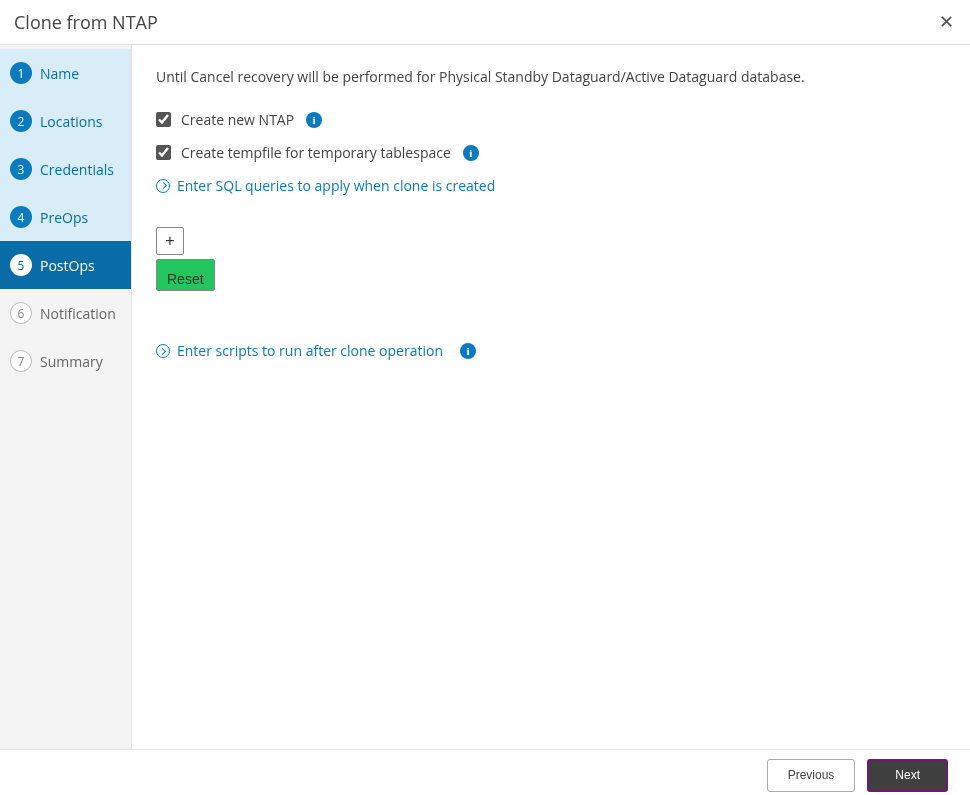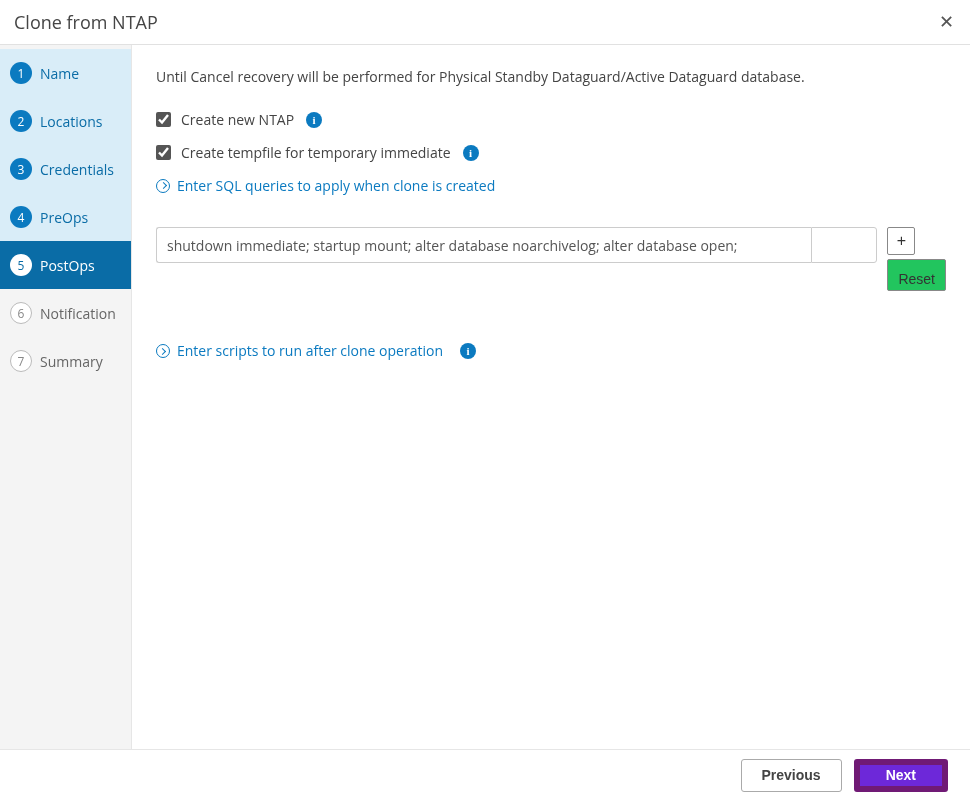--- a/index.html
+++ b/index.html
@@ -206,33 +206,32 @@
     justify-content: flex-end;
     align-items: center;
     gap: 12px;
     padding: 12px 22px;
     border-top: 1px solid #e6e6e6;
     height: 51px;
   }
   .btn {
     height: 33px;
     padding: 0 20px;
-    font-size: 14px;
+    font-size: 12px;
     border-radius: 3px;
     cursor: pointer;
-    font-weight: bold;
   }
   .btn-secondary {
     background: #fff;
     border: 1px solid #aaa;
     color: #444;
   }
   .btn-primary {
-    background: #6d28d9;
-    border: 6px solid #701a75;
+    background: #404040;
+    border: 2px solid #701a75;
     color: #fff;
     padding: 0 26px;
   }
 </style>
 </head>
 <body>
 
 <div class="header">
   <div class="header-title">Clone from NTAP</div>
   <button class="close-btn">✕</button>
@@ -275,34 +274,30 @@
     <p class="intro-text">Until Cancel recovery will be performed for Physical Standby Dataguard/Active Dataguard database.</p>
 
     <div class="checkbox-row">
       <input type="checkbox" checked="" style="">
       <label>Create new NTAP</label>
       <span class="info-icon">i</span>
     </div>
 
     <div class="checkbox-row">
       <input type="checkbox" checked="" style="">
-      <label>Create tempfile for temporary immediate</label>
+      <label>Create tempfile for temporary tablespace</label>
       <span class="info-icon">i</span>
     </div>
 
     <div class="expand-link">
       <span class="chev"></span>
       <span>Enter SQL queries to apply when clone is created</span>
     </div>
 
     <div class="sql-row">
-      <div class="sql-input-group">
-        <input type="text" class="sql-input" value="shutdown immediate; startup mount; alter database noarchivelog; alter database open;" style="">
-        <div class="sql-extra"></div>
-      </div>
       <div class="btn-stack">
         <button class="small-btn">+</button>
         <button class="reset-btn">Reset</button>
       </div>
     </div>
 
     <div class="scripts-row">
       <div class="expand-link collapsed">
         <span class="chev"></span>
         <span>Enter scripts to run after clone operation</span>

